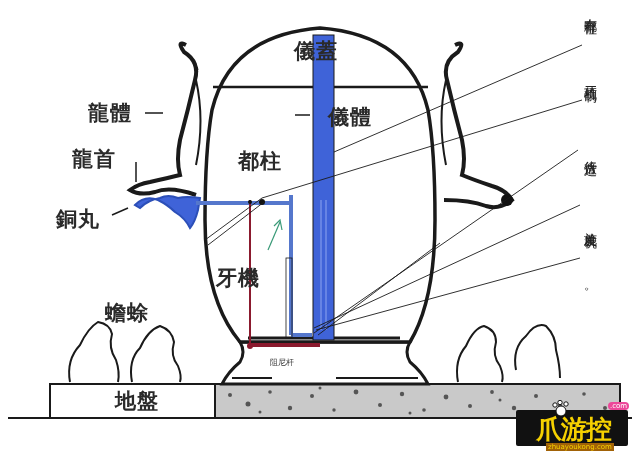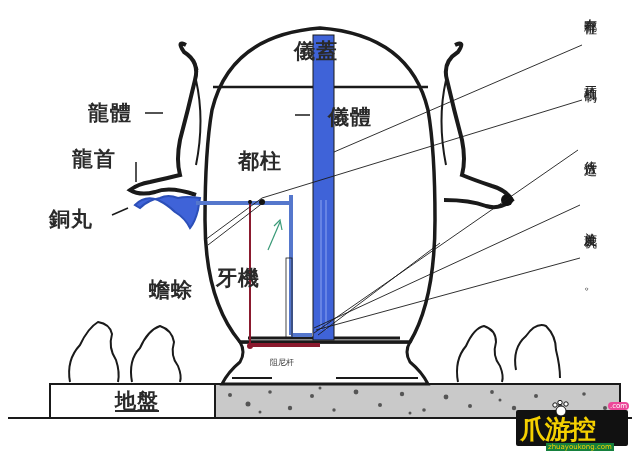--- a/index.html
+++ b/index.html
@@ -8,23 +8,23 @@
   #stage { position: absolute; left: 0; top: 0; width: 568px; height: 459px; }
   .lbl { position: absolute; color: #1a1a1a; font-family: "DejaVu Serif", serif;
          font-weight: bold; white-space: nowrap; line-height: 1; }
   .lbl-big { font-size: 21px; letter-spacing: 1px; color: #2a2a2a; }
   .vert { position: absolute; font-family: "DejaVu Sans", sans-serif; font-size: 13px;
           color: #222; writing-mode: vertical-rl; text-orientation: upright;
           line-height: 1; letter-spacing: 1px; }
   .small { position: absolute; font-size: 8px; color: #333; font-family: "DejaVu Sans", sans-serif; }
   .logo { position: absolute; left: 516px; top: 400px; width: 118px; height: 52px; }
   .logo-box { position: absolute; left: 0; top: 10px; width: 112px; height: 36px; background: #111; border-radius: 2px; }
-  .logo-text { position: absolute; left: 4px; top: 12px; font-size: 26px; font-weight: bold;
+  .logo-text { position: absolute; left: 20px; top: 12px; font-size: 26px; font-weight: bold;
                color: #f5d000; font-family: "DejaVu Sans", sans-serif; letter-spacing: -1px; }
-  .logo-url { position: absolute; left: 30px; top: 43px; font-size: 7px; color: #f5d000; background:#15803d; padding:0 2px;
+  .logo-url { position: absolute; left: 30px; top: 43px; font-size: 7px; color: #f5d000; background:#a16207; padding:0 2px;
               font-family: "DejaVu Sans", sans-serif; }
   .logo-com { position: absolute; left: 92px; top: 2px; font-size: 7px; color: #fff; background:#ec4899;
               border-radius: 4px; padding: 0 2px; font-family: "DejaVu Sans", sans-serif; }
   .paw { position: absolute; left: 36px; top: 0px; width: 18px; height: 16px; }
 </style>
 </head>
 <body>
 
 <div id="stage">
   <svg width="640" height="459" viewBox="0 0 640 459" xmlns="http://www.w3.org/2000/svg">
@@ -124,24 +124,24 @@
       <path d="M516 370 Q512 348 526 336 Q536 322 546 326 Q556 336 556 350 Q560 366 560 378"></path>
     </g>
   </svg>
 
   
   <div class="lbl lbl-big" style="left:294px; top:40px;">儀蓋</div>
   <div class="lbl lbl-big" style="left:238px; top:106px;margin-top:44px;">都柱</div>
   <div class="lbl lbl-big" style="left:328px; top:106px;">儀體</div>
   <div class="lbl lbl-big" style="left:88px; top:104px;font-family:Liberation Mono, monospace;">龍體</div>
   <div class="lbl lbl-big" style="left:72px; top:148px;">龍首</div>
-  <div class="lbl lbl-big" style="left:49px; top:208px;text-align:right;">銅丸</div>
+  <div class="lbl lbl-big" style="left:56px; top:208px;text-align:right;">銅丸</div>
   <div class="lbl lbl-big" style="left:216px; top:268px;font-family:Liberation Serif, serif;">牙機</div>
-  <div class="lbl lbl-big" style="left:105px; top:279px;margin-left:44px;">蟾蜍</div>
-  <div class="lbl lbl-big" style="left:115px; top:390px;text-decoration:underline;">地盤</div>
+  <div class="lbl lbl-big" style="left:105px; top:302px;">蟾蜍</div>
+  <div class="lbl lbl-big" style="left:115px; top:390px;">地盤</div>
   <div class="small" style="left:270px; top:357px;">阻尼杆</div>
 
   
   <div class="vert" style="left:584px; top:8px;">中有都柱</div>
   <div class="vert" style="left:584px; top:76px;">牙机巧制</div>
   <div class="vert" style="left:584px; top:150px;">傍行八道</div>
   <div class="vert" style="left:584px; top:222px;">施关发机</div>
   <div class="vert" style="left:584px; top:286px;">。</div>
 
   

